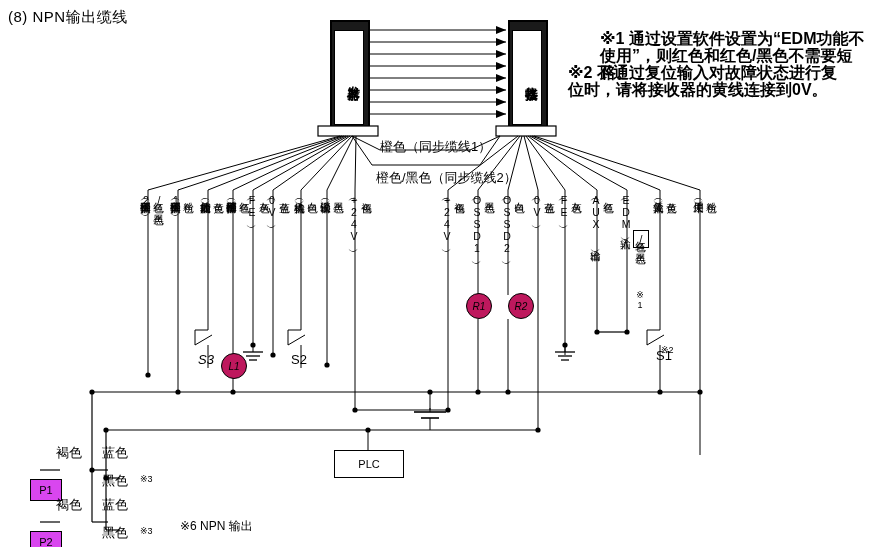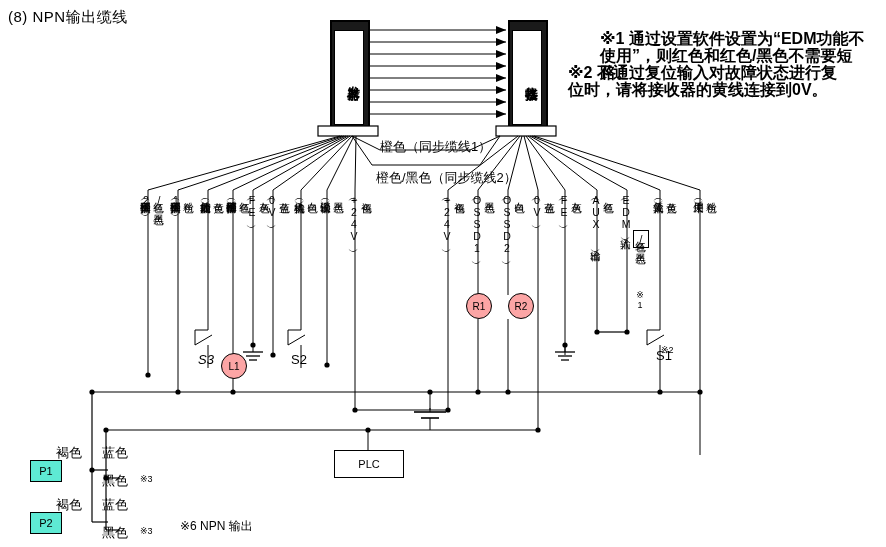--- a/index.html
+++ b/index.html
@@ -44,26 +44,27 @@
     border:1px solid #000;padding:2px 1px;
   }
   .hlabel{font-size:13px;white-space:nowrap;}
   .sm{font-size:9px;}
 
   
   .circle{
     border:1.5px solid #000;border-radius:50%;
     font-size:10px;text-align:center;
     display:flex;align-items:center;justify-content:center;
-    background:#fca5a5;
+    background:#be185d;
+    font-style:italic;
   }
   .pbox{
-    border:1.5px solid #000;background:#5eead4;
+    border:1.5px solid #000;background:#d946ef;
     font-size:11px;text-align:center;
-    display:flex;align-items:center;justify-content:center;
+    display:flex;align-items:center;justify-content:center;margin-top:19px;
   }
   .plcbox{
     border:1.5px solid #000;background:#fff;
     font-size:11px;text-align:center;
     display:flex;align-items:center;justify-content:center;
   }
   svg{position:absolute;left:0;top:0;}
 </style>
 </head>
 <body>

